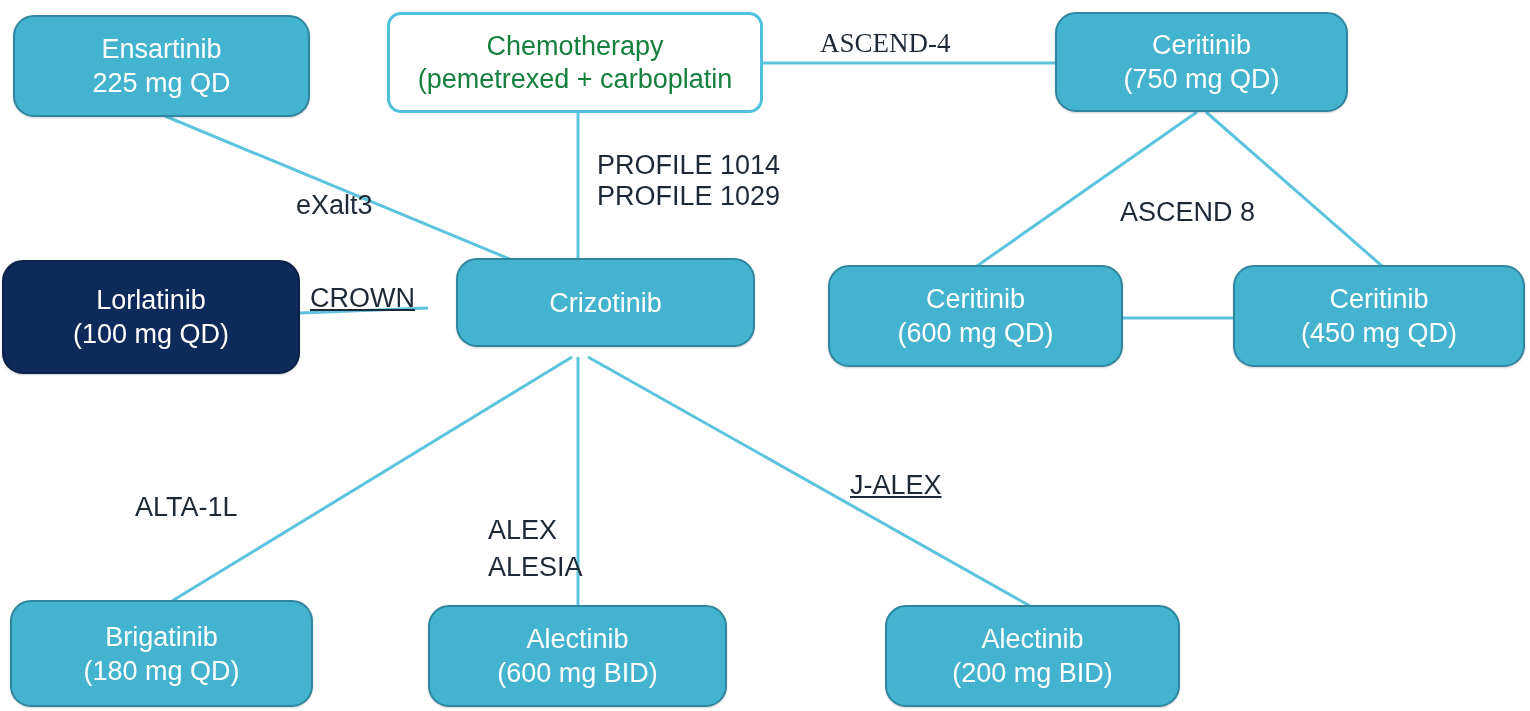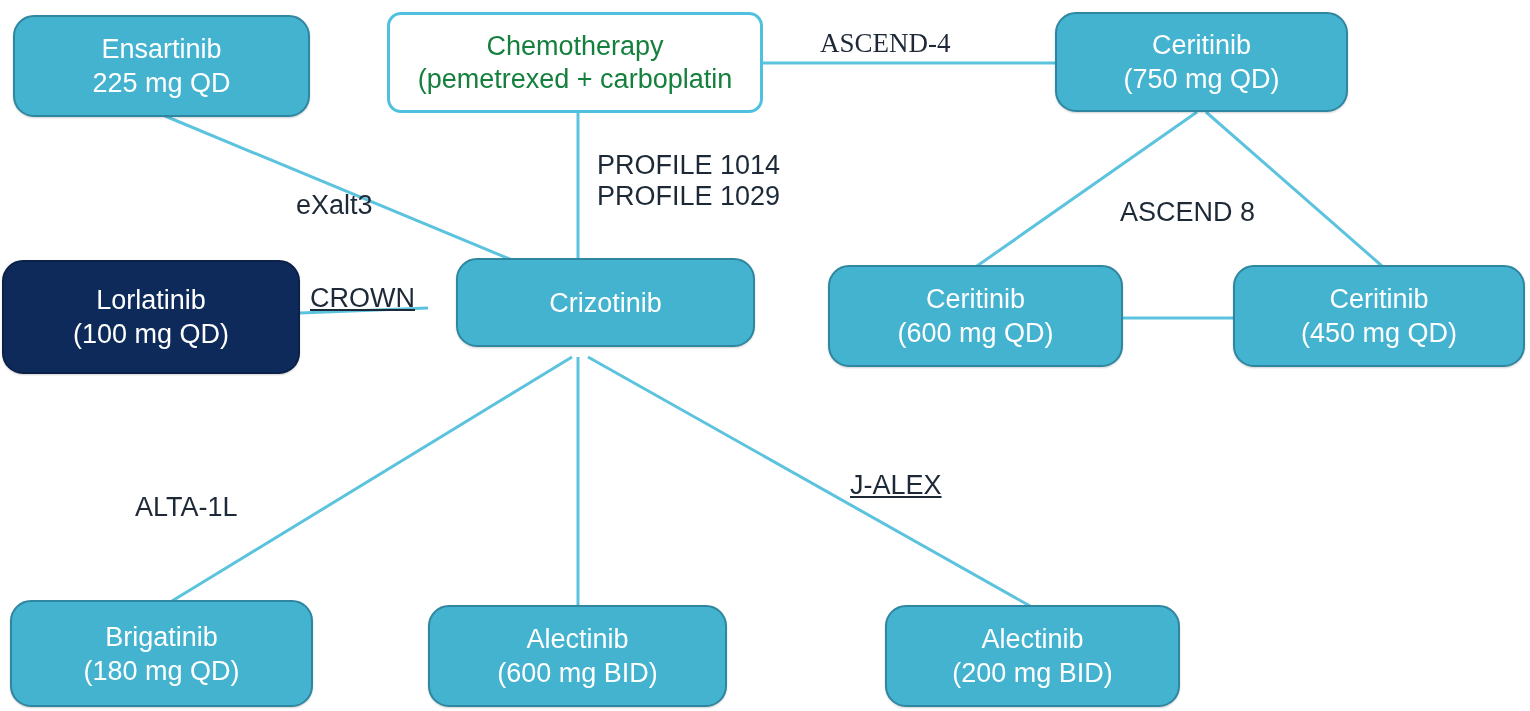--- a/index.html
+++ b/index.html
@@ -111,16 +111,20 @@
   </div>
 
   <div class="elabel" style="left:820px;top:28px;font-family:Liberation Serif, serif;">ASCEND-4</div>
 
   <div class="elabel" style="left:1120px;top:197px;">ASCEND 8</div>
 
   <div class="elabel" style="left:310px;top:283px;text-decoration:underline;">CROWN</div>
 
   <div class="elabel" style="left:135px;top:492px;">ALTA-1L</div>
 
+  <div class="elabel" style="left:488px;top:512px;line-height:37px;">
+    <div>ALEX</div>
+    <div>ALESIA</div>
+  </div>
 
   <div class="elabel" style="left:850px;top:470px;text-decoration:underline;">J-ALEX</div>
 
 </div>
 
 </body></html>

